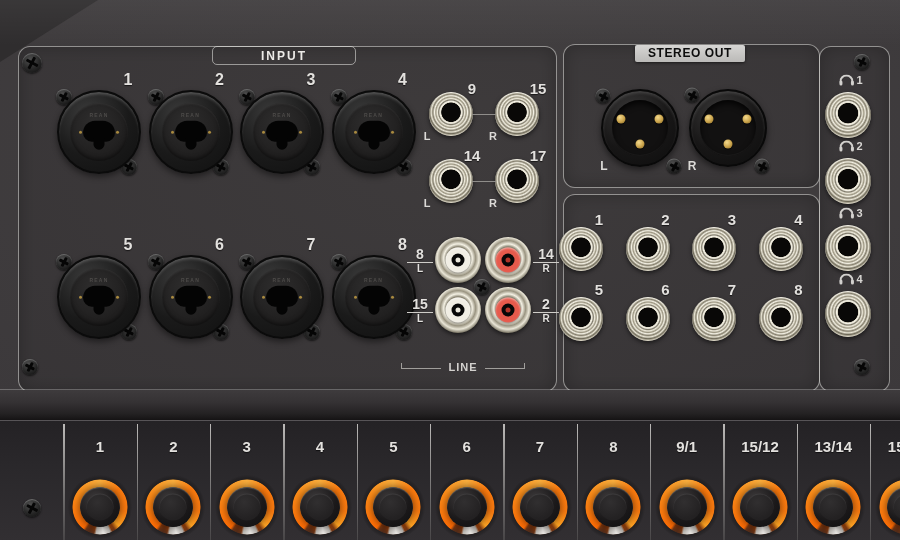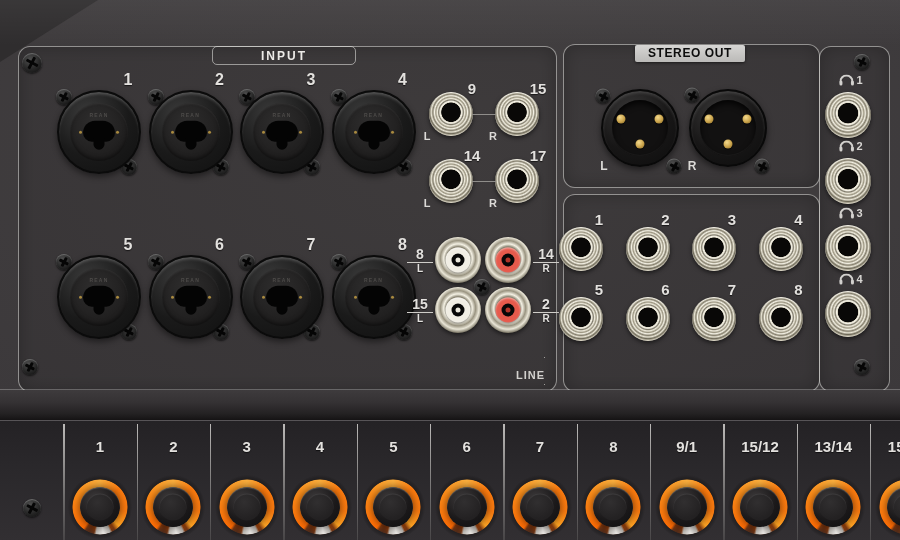--- a/index.html
+++ b/index.html
@@ -151,21 +151,21 @@
   <div class="panel p-input"></div>
   <div class="panel p-stereo"></div>
   <div class="panel p-omni"></div>
   <div class="panel p-phones"></div>
 
   <div class="input-tab">
     <span>INPUT</span>
   </div>
   <div class="plate plate-stereo"><span>STEREO OUT</span></div>
 
-  <div class="bracket" style="left:421px;top:357px;width:124px;flex-direction:column;">
+  <div class="bracket" style="left:401px;top:357px;width:124px;">
     <div class="ln ln-l"></div>
     <div class="txt">LINE</div>
     <div class="ln ln-r"></div>
   </div>
 
   <div class="fold-line"></div>
   <div class="edge-band"></div>
   <div class="strip"></div>
 <div class="anchor" style="left: 97px; top: 130px;">
     <div class="screw" style="left:-33px;top:-33px;width:16px;height:16px;"></div>

